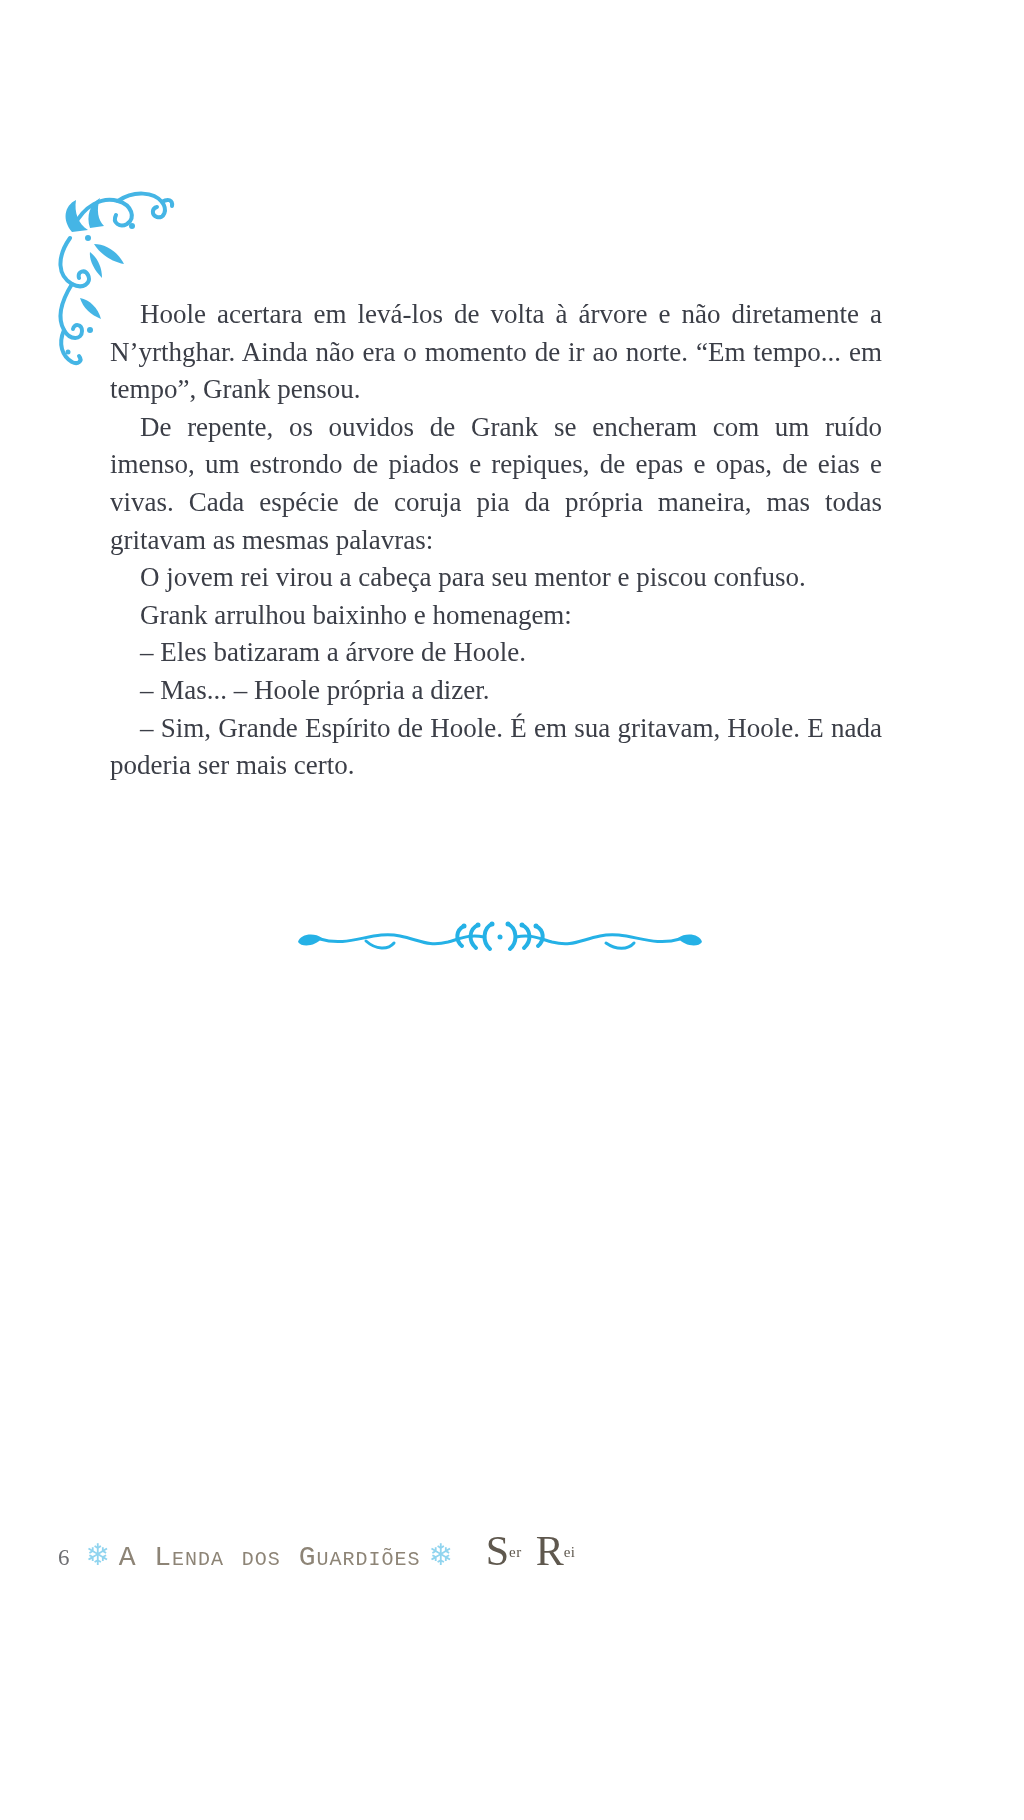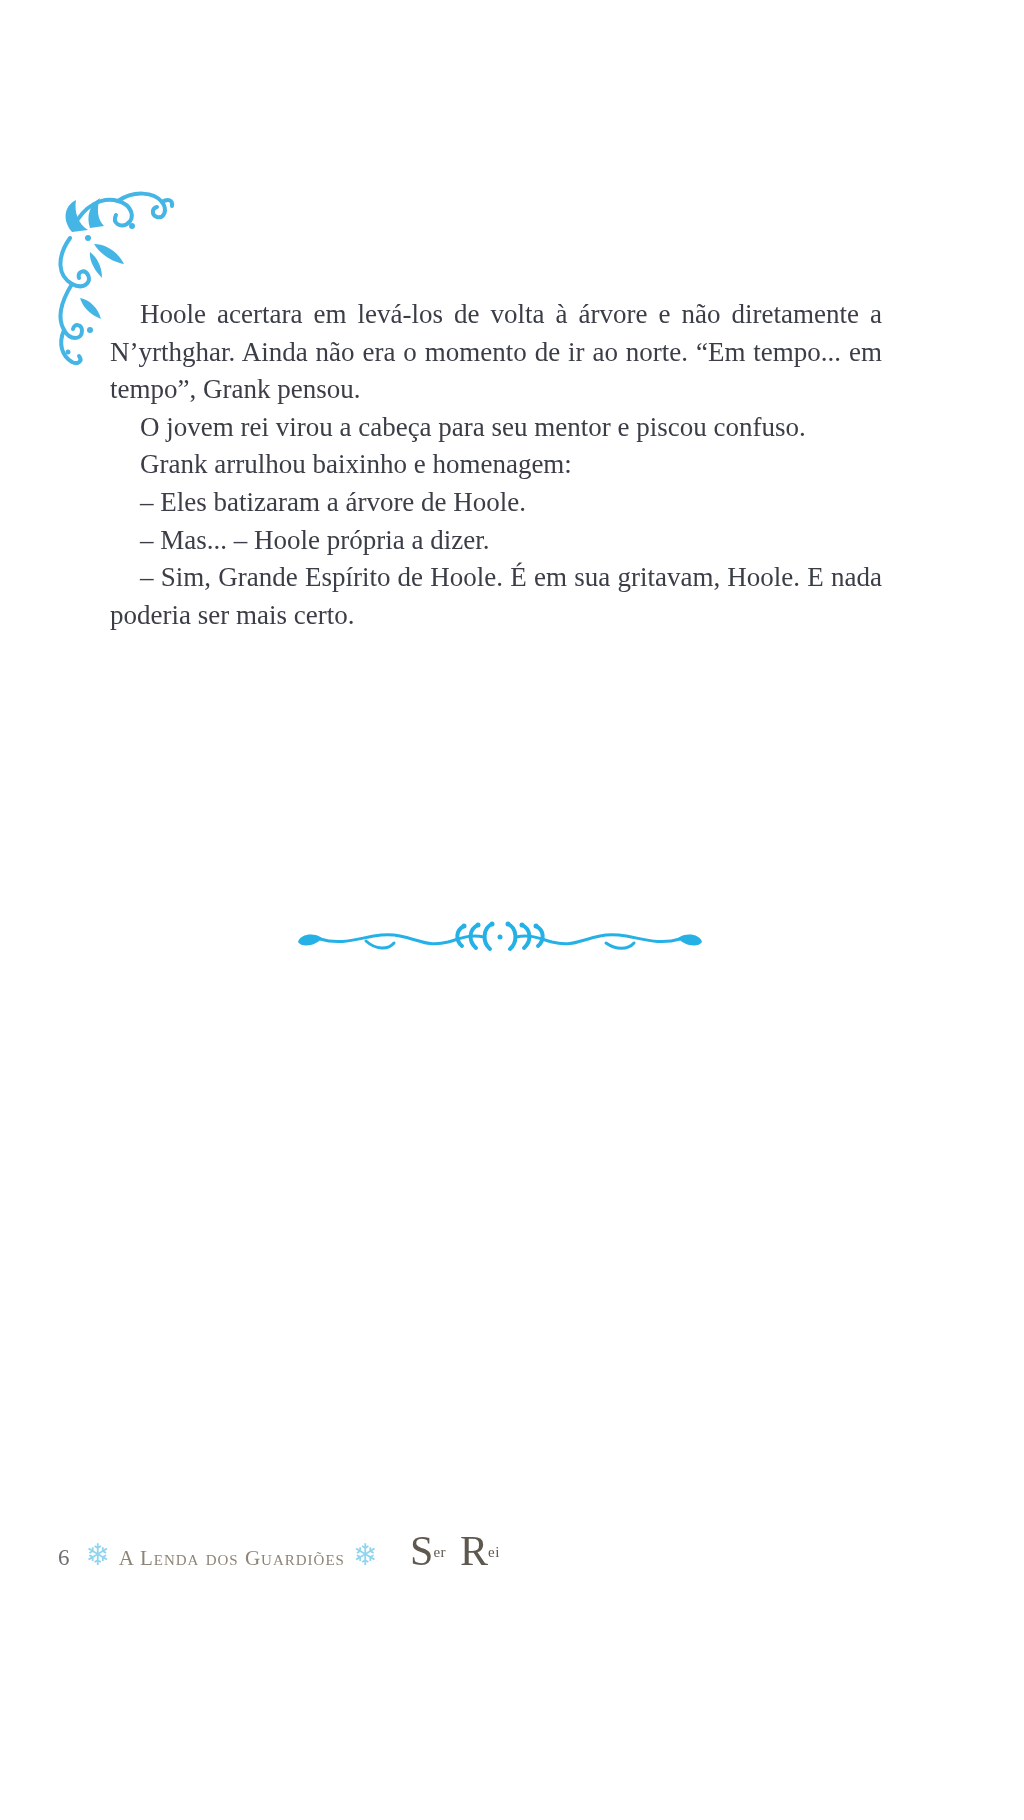--- a/index.html
+++ b/index.html
@@ -33,22 +33,22 @@
   .dv{stroke:var(--divider-blue);fill:none;stroke-width:3;stroke-linecap:round;}
   .dvc{stroke:var(--divider-blue);fill:none;stroke-width:4;stroke-linecap:round;}
   .df{fill:var(--divider-blue);stroke:none;}
 
   
   .footer{position:absolute;left:58px;top:1530px;height:52px;white-space:nowrap;}
   .footer > span{display:inline-block;vertical-align:baseline;}
   .pg-num{font-size:23px;color:var(--page-number-text);margin-right:10px;}
   .flake{font-family:"DejaVu Sans",sans-serif;font-size:30px;color:var(--snowflake-blue);
          vertical-align:-6px;margin:0 2px;}
-  .series{font-variant:small-caps;letter-spacing:1px;font-size:21px;color:var(--footer-text);
-          margin:0 2px;}
+  .series{font-variant:small-caps;letter-spacing:1px;font-size:28px;color:var(--footer-text);
+          margin:0 2px;font-family:Liberation Mono, monospace;}
   .chapter{margin-left:26px;color:var(--chapter-text);}
   .chapter .word{display:inline-block;margin-right:14px;}
   .chapter .init{font-size:42px;line-height:1;}
   .chapter .rest{font-size:15px;vertical-align:8px;letter-spacing:.5px;text-align:right;}
 </style>
 </head>
 <body>
 
 <div class="page">
 
@@ -68,20 +68,21 @@
       <path class="fl" d="M20 148 C14 162 18 174 28 180 C34 183 39 179 35 174"></path>
       <path class="ff" d="M36 116 C46 118 54 126 57 137 C47 133 39 126 36 116 Z"></path>
       <circle class="ff" cx="46" cy="148" r="3"></circle>
       <circle class="ff" cx="24" cy="170" r="2.5"></circle>
     </svg>
   </div>
 
   <main class="text-block">
     <p class="para">Hoole acertara em levá-los de volta à árvore e não diretamente a N’yrthghar. Ainda não era o momento de ir ao norte. “Em tempo... em tempo”, Grank pensou.</p>
 
+    <p class="para">De repente, os ouvidos de Grank se encheram com um ruído imenso, um estrondo de piados e repiques, de epas e opas, de eias e vivas. Cada espécie de coruja pia da própria maneira, mas todas gritavam as mesmas palavras:</p>
 
 
     <p class="para">O jovem rei virou a cabeça para seu mentor e piscou confuso.</p>
 
 
     <p class="para">Grank arrulhou baixinho e homenagem:</p>
 
     <p class="para">– Eles batizaram a árvore de Hoole.</p>
 
     <p class="para">– Mas... – Hoole própria a dizer.</p>

